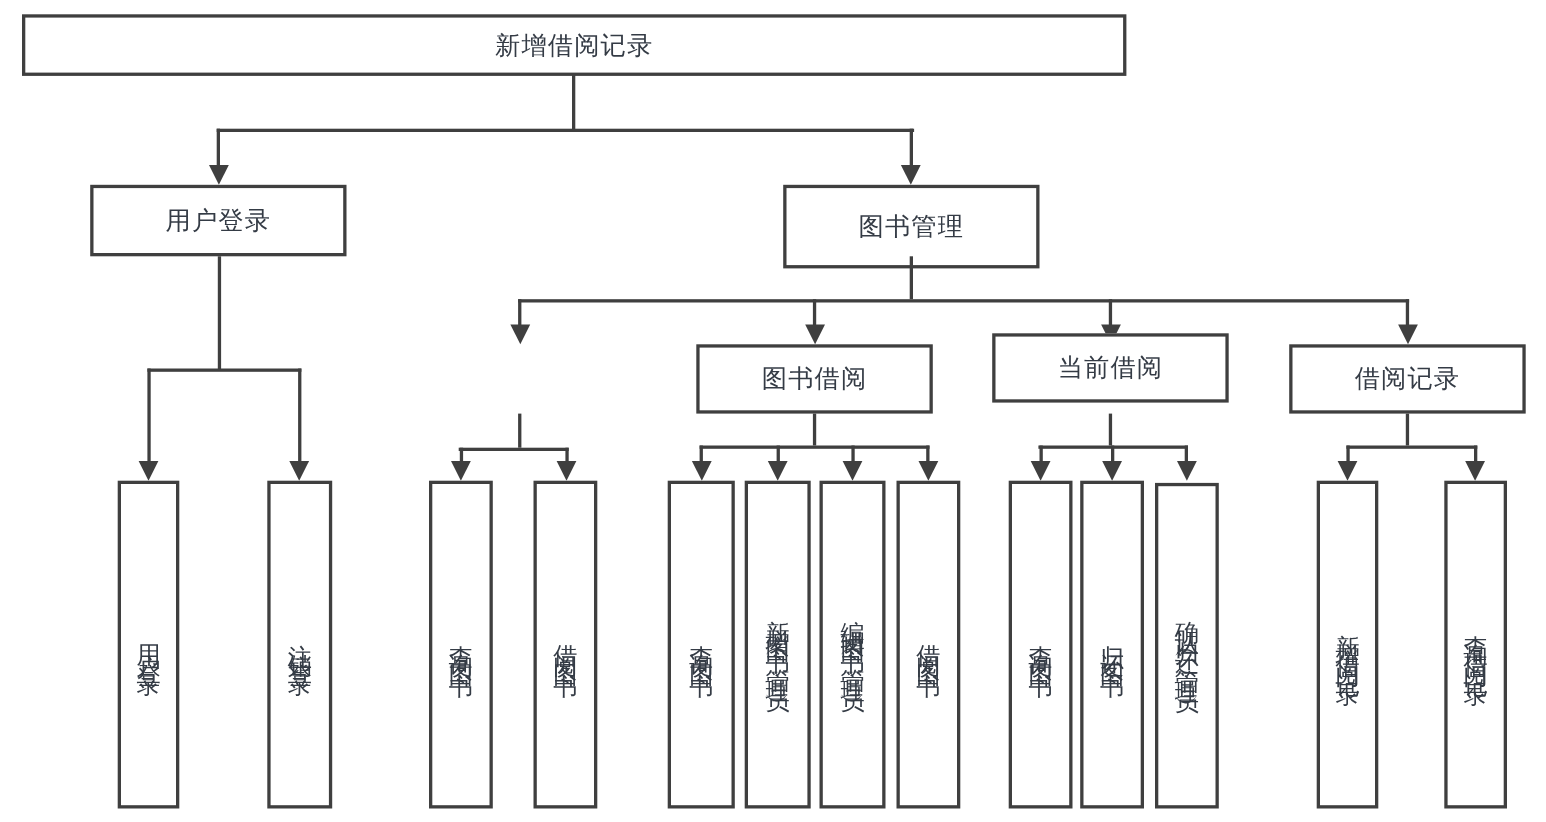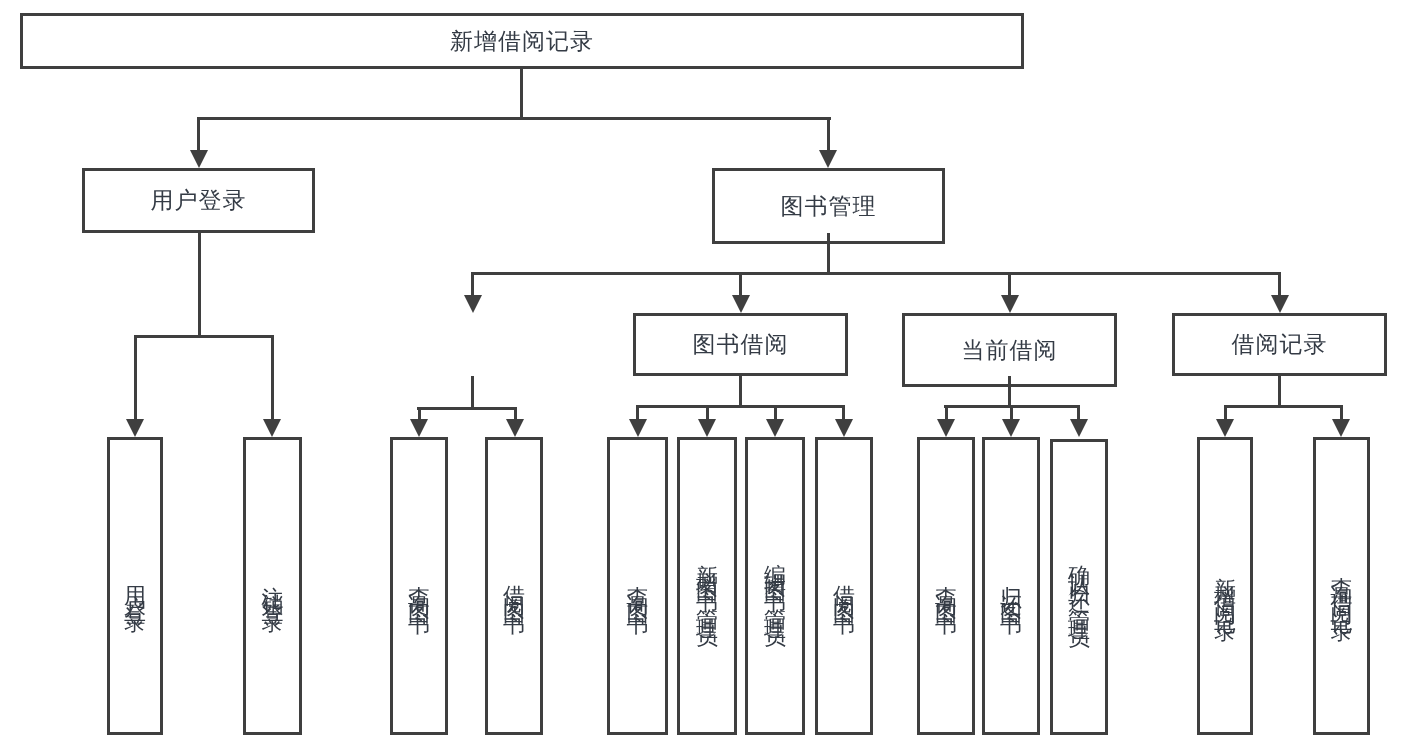--- a/index.html
+++ b/index.html
@@ -94,21 +94,21 @@
   <div class="ln" style="left:739px;top:272px;width:3px;height:25px"></div>
   <div class="ah" style="left:732px;top:295px"></div>
   <div class="ln" style="left:1008px;top:272px;width:3px;height:25px"></div>
   <div class="ah" style="left:1001px;top:295px"></div>
   <div class="ln" style="left:1278px;top:272px;width:3px;height:25px"></div>
   <div class="ah" style="left:1271px;top:295px"></div>
 
   <div class="node" style="left:633px;top:313px;width:215px;height:63px">
     <span class="lbl-h">图书借阅</span>
   </div>
-  <div class="node" style="left:902px;top:313px;width:215px;height:74px">
+  <div class="node" style="left:902px;top:303px;width:215px;height:63px">
     <span class="lbl-h">当前借阅</span>
   </div>
   <div class="node" style="left:1172px;top:313px;width:215px;height:63px">
     <span class="lbl-h">借阅记录</span>
   </div>
 
   <div class="ln" style="left:471px;top:376px;width:3px;height:31px"></div>
   <div class="ln" style="left:417px;top:407px;width:100px;height:3px"></div>
   <div class="ln" style="left:418px;top:407px;width:3px;height:14px"></div>
   <div class="ah" style="left:410px;top:419px"></div>

